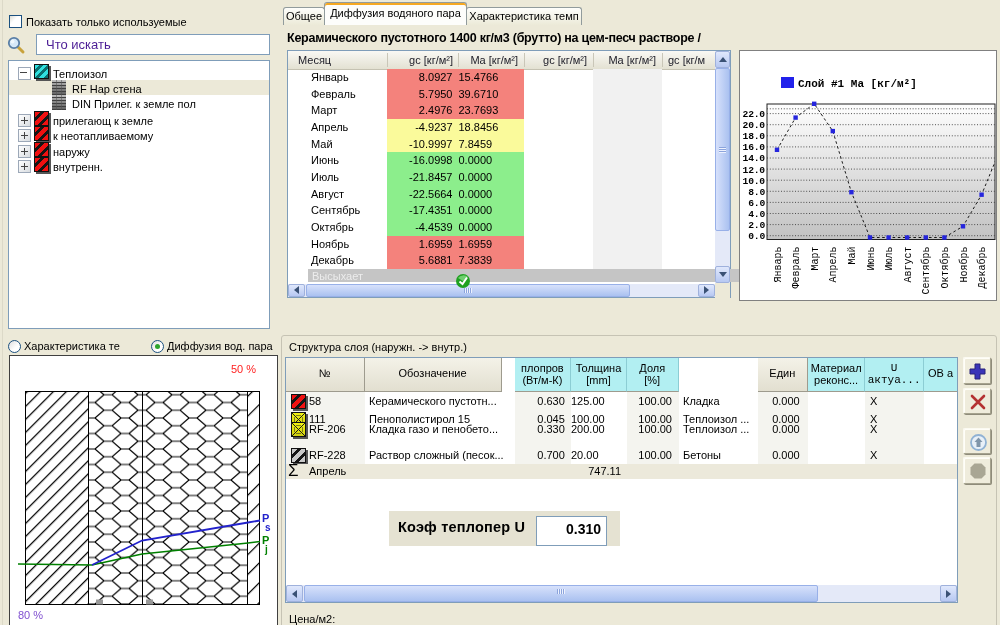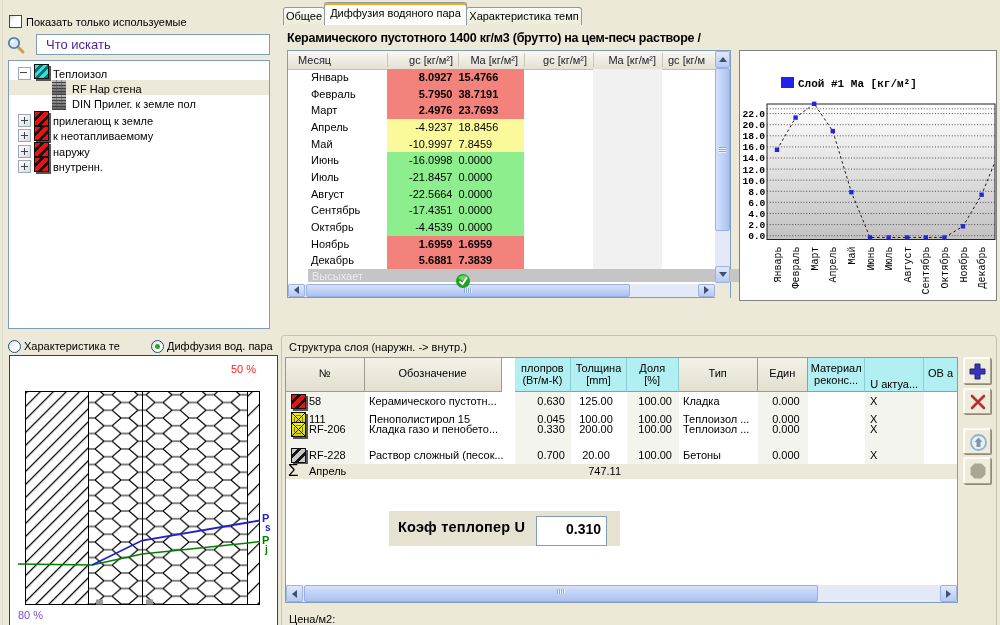--- a/index.html
+++ b/index.html
@@ -18,21 +18,21 @@
 .rdot{position:absolute;left:3px;top:3px;width:5px;height:5px;border-radius:50%;background:#2DA42D;}
 .tab{border:1px solid #919B9C;border-bottom:none;border-radius:3px 3px 0 0;background:linear-gradient(#FEFEFB,#ECEAD8);text-align:center;line-height:17px;}
 .tabactive{border:1px solid #919B9C;border-bottom:none;border-radius:3px 3px 0 0;background:#FDFDFB;text-align:center;line-height:20px;box-shadow:inset 0 2px 0 #F6A821;z-index:3;}
 .mhead{background:linear-gradient(#F9F8F4,#E3E1D2);border-bottom:1px solid #C5C2B2;}
 .mhsep{top:2px;width:1px;height:14px;background:#C9C6B8;}
 .mht{color:#21212B;}
 .mrow{left:0;width:427px;height:16.7px;}
 .mn{position:absolute;left:23px;top:2px;}
 .c1{position:absolute;left:99px;top:0;width:65.5px;height:16.7px;text-align:right;padding:2px 6px 0 0;}
 .c2{position:absolute;left:170.5px;top:0;width:59.5px;height:16.7px;text-align:left;padding:2px 6px 0 0;}
-.red{background:#F4827C;font-weight:bold;}
+.red{background:#F4827C;}
 .yel{background:#FAFA9B;}
 .grn{background:#8CEE8C;}
 .sbtrack{background:#E4E9F8;}
 .sbbtn{background:linear-gradient(#E0E8FC,#B7C8F2);border:1px solid #9FB1DC;border-radius:2px;box-sizing:border-box;}
 .vthumb{width:15px;background:linear-gradient(90deg,#D7E1FB,#AAC1F0);border:1px solid #98B0E8;border-radius:2px;box-sizing:border-box;}
 .hthumb{background:linear-gradient(#D7E1FB,#AAC1F0);border:1px solid #98B0E8;border-radius:2px;box-sizing:border-box;}
 .vthumb:after{content:"";position:absolute;left:3px;top:50%;margin-top:-3px;width:7px;height:6px;background:repeating-linear-gradient(#8CA4DC 0 1px,#EEF2FE 1px 2px);}
 .hthumb:after{content:"";position:absolute;top:3px;left:50%;margin-left:-4px;width:8px;height:5px;background:repeating-linear-gradient(90deg,#8CA4DC 0 1px,#EEF2FE 1px 2px);}
 .arr-up{position:absolute;left:50%;top:50%;margin:-2.5px 0 0 -4px;border:4px solid transparent;border-bottom:5px solid #3A5175;border-top:none;width:0;height:0;}
 .arr-dn{position:absolute;left:50%;top:50%;margin:-2.5px 0 0 -4px;border:4px solid transparent;border-top:5px solid #3A5175;border-bottom:none;width:0;height:0;}
@@ -46,21 +46,21 @@
 .bicon{left:5px;top:1.5px;}
 .icon-yel{width:13px;height:13px;border:1px solid #101010;box-shadow:2px 2px 0 #555;background:
  radial-gradient(circle at 50% 50%,transparent 0 3.8px,#20202088 3.8px 4.6px,transparent 4.6px),
  linear-gradient(45deg,transparent calc(50% - 0.6px),#181818 0 calc(50% + 0.6px),transparent 0),
  linear-gradient(-45deg,transparent calc(50% - 0.6px),#181818 0 calc(50% + 0.6px),transparent 0),
  linear-gradient(#F2F210,#D0D010);}
 .icon-gry{width:13px;height:13px;border:1px solid #101010;box-shadow:2px 2px 0 #555;background:repeating-linear-gradient(135deg,#C8C8C8 0 4px,#151515 4px 7px);}
 .bn{position:absolute;left:23px;top:3px;}
 .bo{position:absolute;left:83px;top:3px;}
 .b1{position:absolute;left:228.8px;top:3px;width:50px;text-align:right;}
-.b2{position:absolute;left:285px;top:3px;width:50px;text-align:center;}
+.b2{position:absolute;left:285px;top:3px;width:50px;text-align:left;}
 .b3{position:absolute;left:341px;top:3px;width:45px;text-align:right;}
 .b4{position:absolute;left:397px;top:3px;text-align:right;}
 .b5{position:absolute;left:471.7px;top:3px;width:42px;text-align:right;}
 .b6{position:absolute;left:584px;top:3px;}
 .xpbtn{width:28px;background:#EFECDC;border:1px solid;border-color:#FBFAF2 #A5A28E #A5A28E #FBFAF2;box-shadow:1px 1px 0 #8E8B7A,inset 1px 1px 0 #FFFEF8;border-radius:2px;box-sizing:border-box;}
 </style>
 </head>
 <body>
 
 <div class="abs" style="left:2px;top:0;width:1px;height:625px;background:#DCD9C8;"></div>
@@ -171,21 +171,21 @@
   <div class="abs" style="left:305px;top:18px;width:69px;height:200px;background:#F1F1F1;"></div>
 
   <div class="abs mrow" style="top:18px;">
       <span class="mn">Январь</span>
       <span class="c1 red">8.0927</span>
       <span class="c2 red">15.4766</span>
     </div>
   <div class="abs mrow" style="top:34.7px;">
       <span class="mn">Февраль</span>
       <span class="c1 red">5.7950</span>
-      <span class="c2 red">38.7191</span>
+      <span class="c2 red">39.6710</span>
     </div>
   <div class="abs mrow" style="top:51.3px;">
       <span class="mn">Март</span>
       <span class="c1 red">2.4976</span>
       <span class="c2 red">23.7693</span>
     </div>
   <div class="abs mrow" style="top:68px;">
       <span class="mn">Апрель</span>
       <span class="c1 yel">-4.9237</span>
       <span class="c2 yel">18.8456</span>
@@ -349,31 +349,28 @@
     </div>
   <div class="abs bh bhc" style="left:228.8px;width:56.2px;">
       <span>плопров<br>(Вт/м-К)</span>
     </div>
   <div class="abs bh bhc" style="left:285px;width:56px;">
       <span>Толщина<br>[mm]</span>
     </div>
   <div class="abs bh bhc" style="left:341px;width:51.5px;">
       <span>Доля<br>[%]</span>
     </div>
-  <div class="abs bh bhg" style="left:392.5px;width:79.2px;">
-      <span style="margin-top:5px;">Тип</span>
-    </div>
   <div class="abs bh bhg" style="left:471.7px;width:50.3px;">
       <span style="margin-top:5px;">Един</span>
     </div>
   <div class="abs bh bhc" style="left:522px;width:57.3px;">
       <span>Материал<br>реконс...</span>
     </div>
   <div class="abs bh bhc" style="left:579.3px;width:58.7px;">
-      <span style="margin-top:16px;">U актуа...</span>
+      <span style="margin-top:0;font-family:Liberation Mono, monospace;">U актуа...</span>
     </div>
   <div class="abs bh bhc" style="left:638px;width:33px;border-right:none;">
       <span style="margin-top:5px;">ОВ а</span>
     </div>
 
   <div class="abs" style="left:0;top:34px;width:78.5px;height:72px;background:#F4F4EF;"></div>
   <div class="abs" style="left:228.8px;top:34px;width:56.2px;height:72px;background:#F4F4EF;"></div>
   <div class="abs" style="left:341px;top:34px;width:51.5px;height:72px;background:#F4F4EF;"></div>
   <div class="abs" style="left:471.7px;top:34px;width:50.3px;height:72px;background:#F4F4EF;"></div>
   <div class="abs" style="left:579.3px;top:34px;width:58.7px;height:72px;background:#F4F4EF;"></div>

